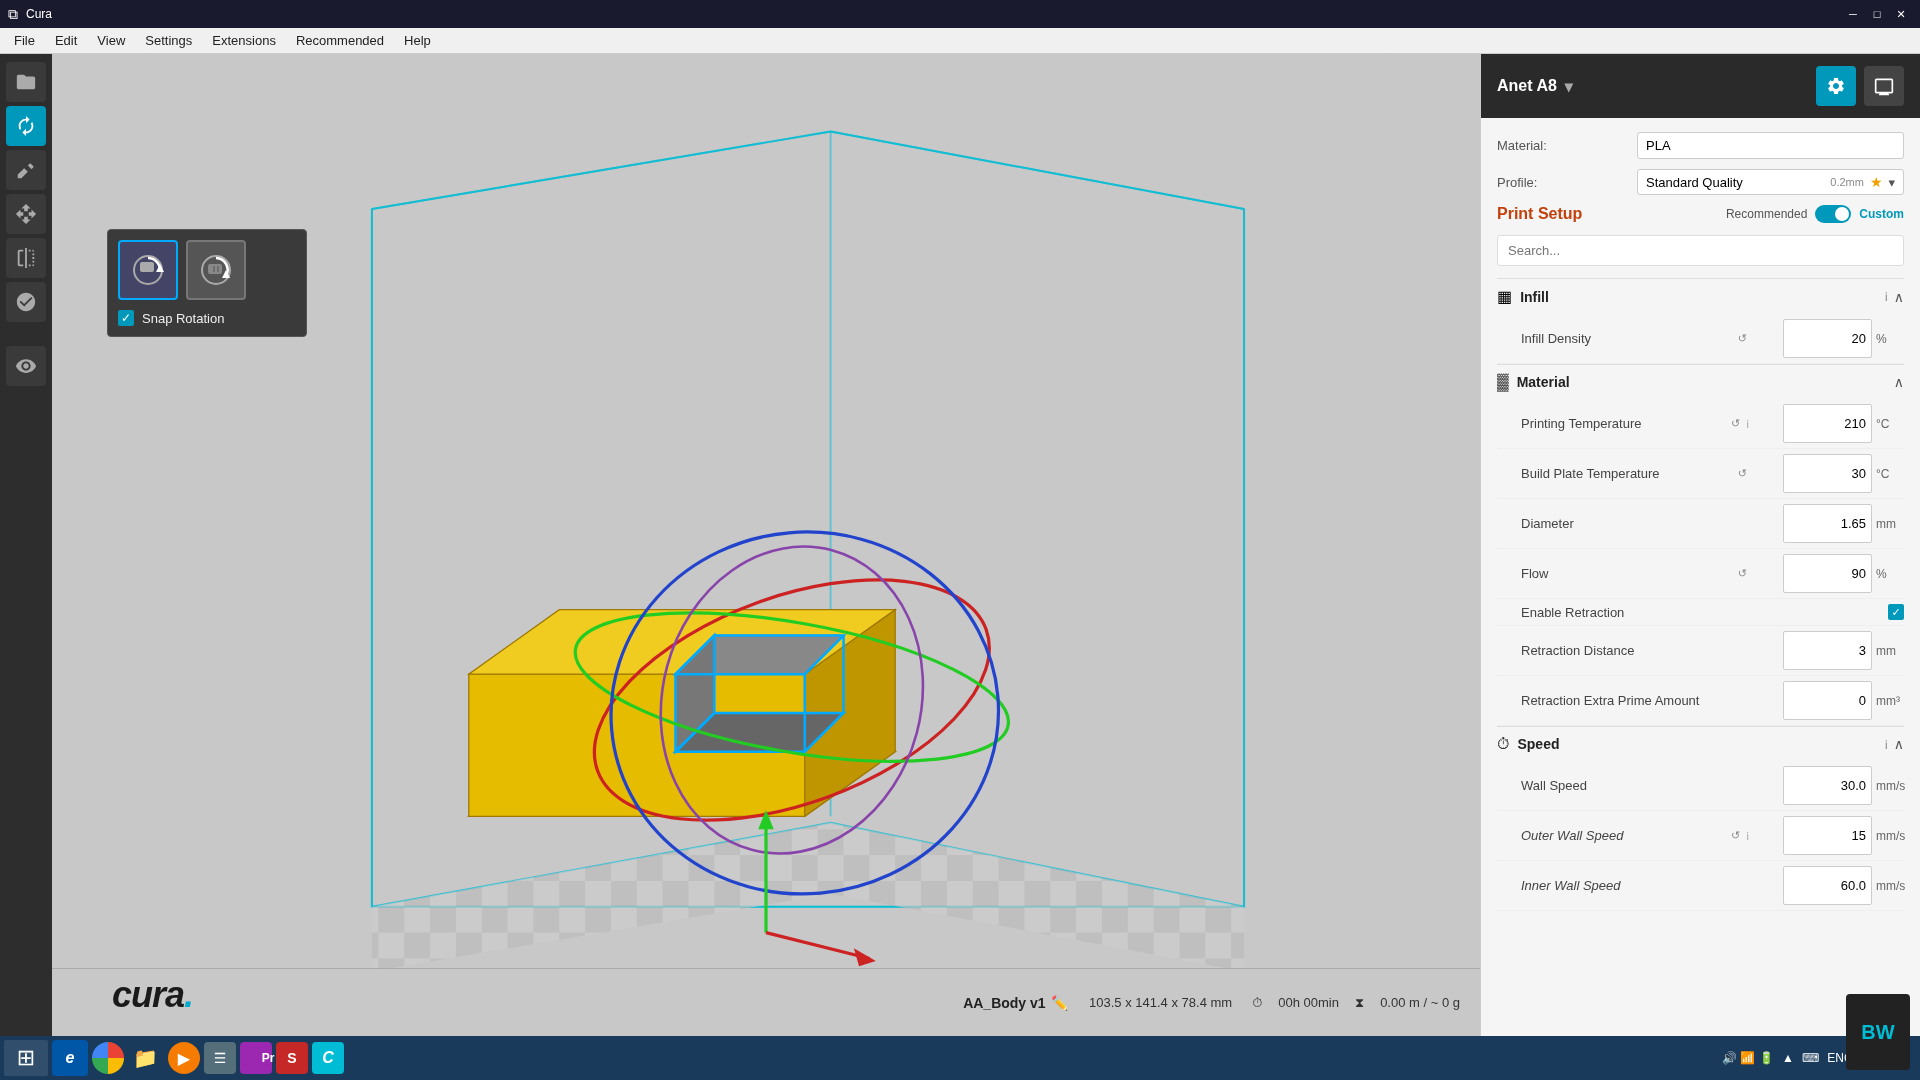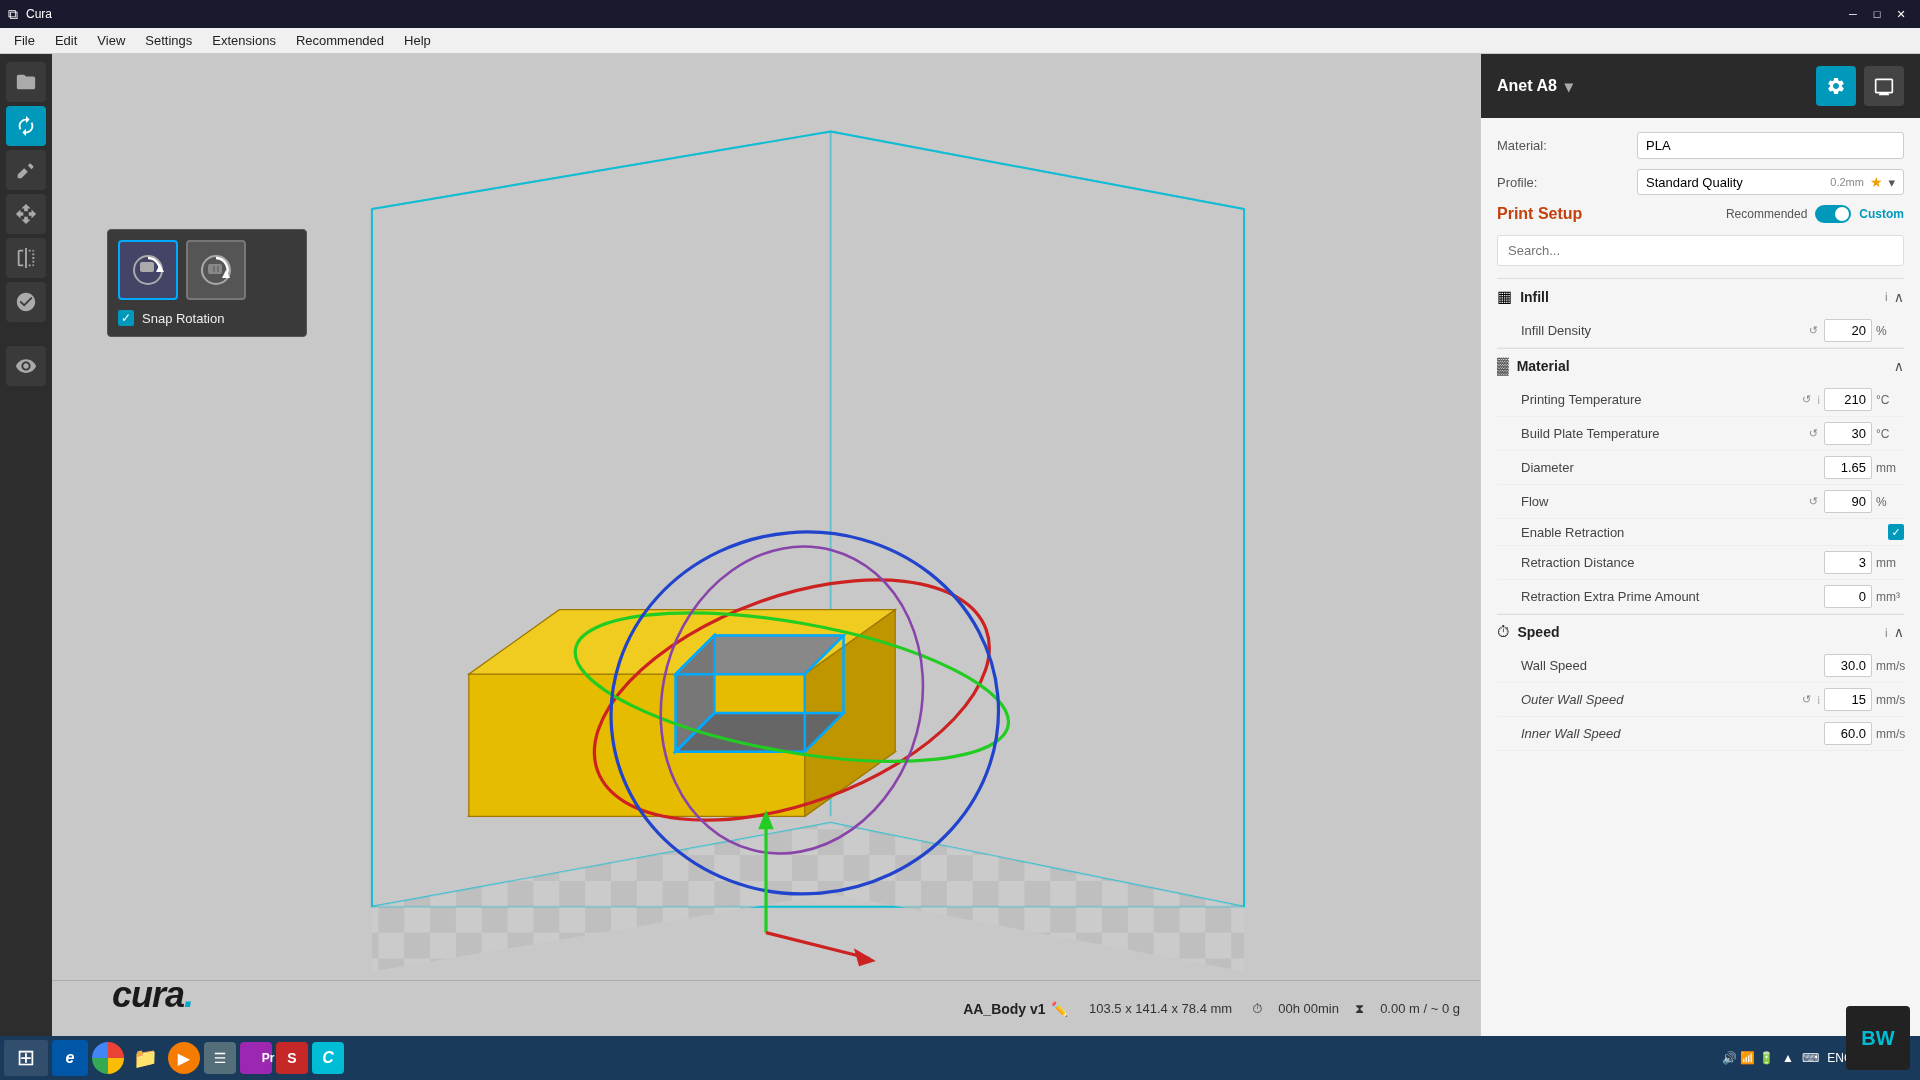--- a/index.html
+++ b/index.html
@@ -128,21 +128,21 @@
       color: white;
       font-size: 12px;
       cursor: pointer;
     }
     .snap-label { color: #eee; font-size: 13px; }
 
     
     #status-bar {
       position: absolute;
       bottom: 0; left: 0; right: 0;
-      height: 56px;
+      height: 68px;
       background: rgba(200,200,200,0.8);
       display: flex; align-items: center; justify-content: flex-end;
       padding: 0 20px;
       gap: 20px;
       border-top: 1px solid #aaa;
     }
     .model-name { font-weight: bold; font-size: 14px; color: #222; display: flex; align-items: center; gap: 6px; }
     .model-dimensions { color: #333; font-size: 13px; }
     .print-info { display: flex; align-items: center; gap: 16px; color: #333; font-size: 13px; }
 
@@ -317,27 +317,28 @@
     }
     .param-name.italic { font-style: italic; }
     .param-controls {
       display: flex; align-items: center; gap: 4px;
     }
     .reset-btn {
       color: #888; font-size: 11px; cursor: pointer; padding: 2px;
     }
     .param-info { color: #aaa; font-size: 11px; cursor: pointer; }
     .param-input {
-      width: 48px;
-      padding: 3px 5px;
+      width: 89px;
+      padding: 11px 5px;
       border: 1px solid #ccc;
       border-radius: 2px;
       text-align: right;
       font-size: 13px;
       background: white;
+      margin-left: 30px;
     }
     .param-unit { color: #666; font-size: 12px; width: 28px; text-align: left; }
     .param-checkbox {
       width: 16px; height: 16px;
       background: #0099bb;
       border-radius: 2px;
       display: flex; align-items: center; justify-content: center;
       color: white; font-size: 11px;
     }
 
@@ -363,21 +364,21 @@
       cursor: pointer;
       font-weight: bold;
       float: right;
     }
 
     
     #bw-avatar {
       position: absolute;
       bottom: 10px;
       right: 10px;
-      width: 64px; height: 64px;
+      width: 64px; height: 76px;
       background: #222;
       border-radius: 4px;
       display: flex; align-items: center; justify-content: center;
       color: white;
       font-size: 18px;
       font-weight: bold;
     }
 
     
     #taskbar {

